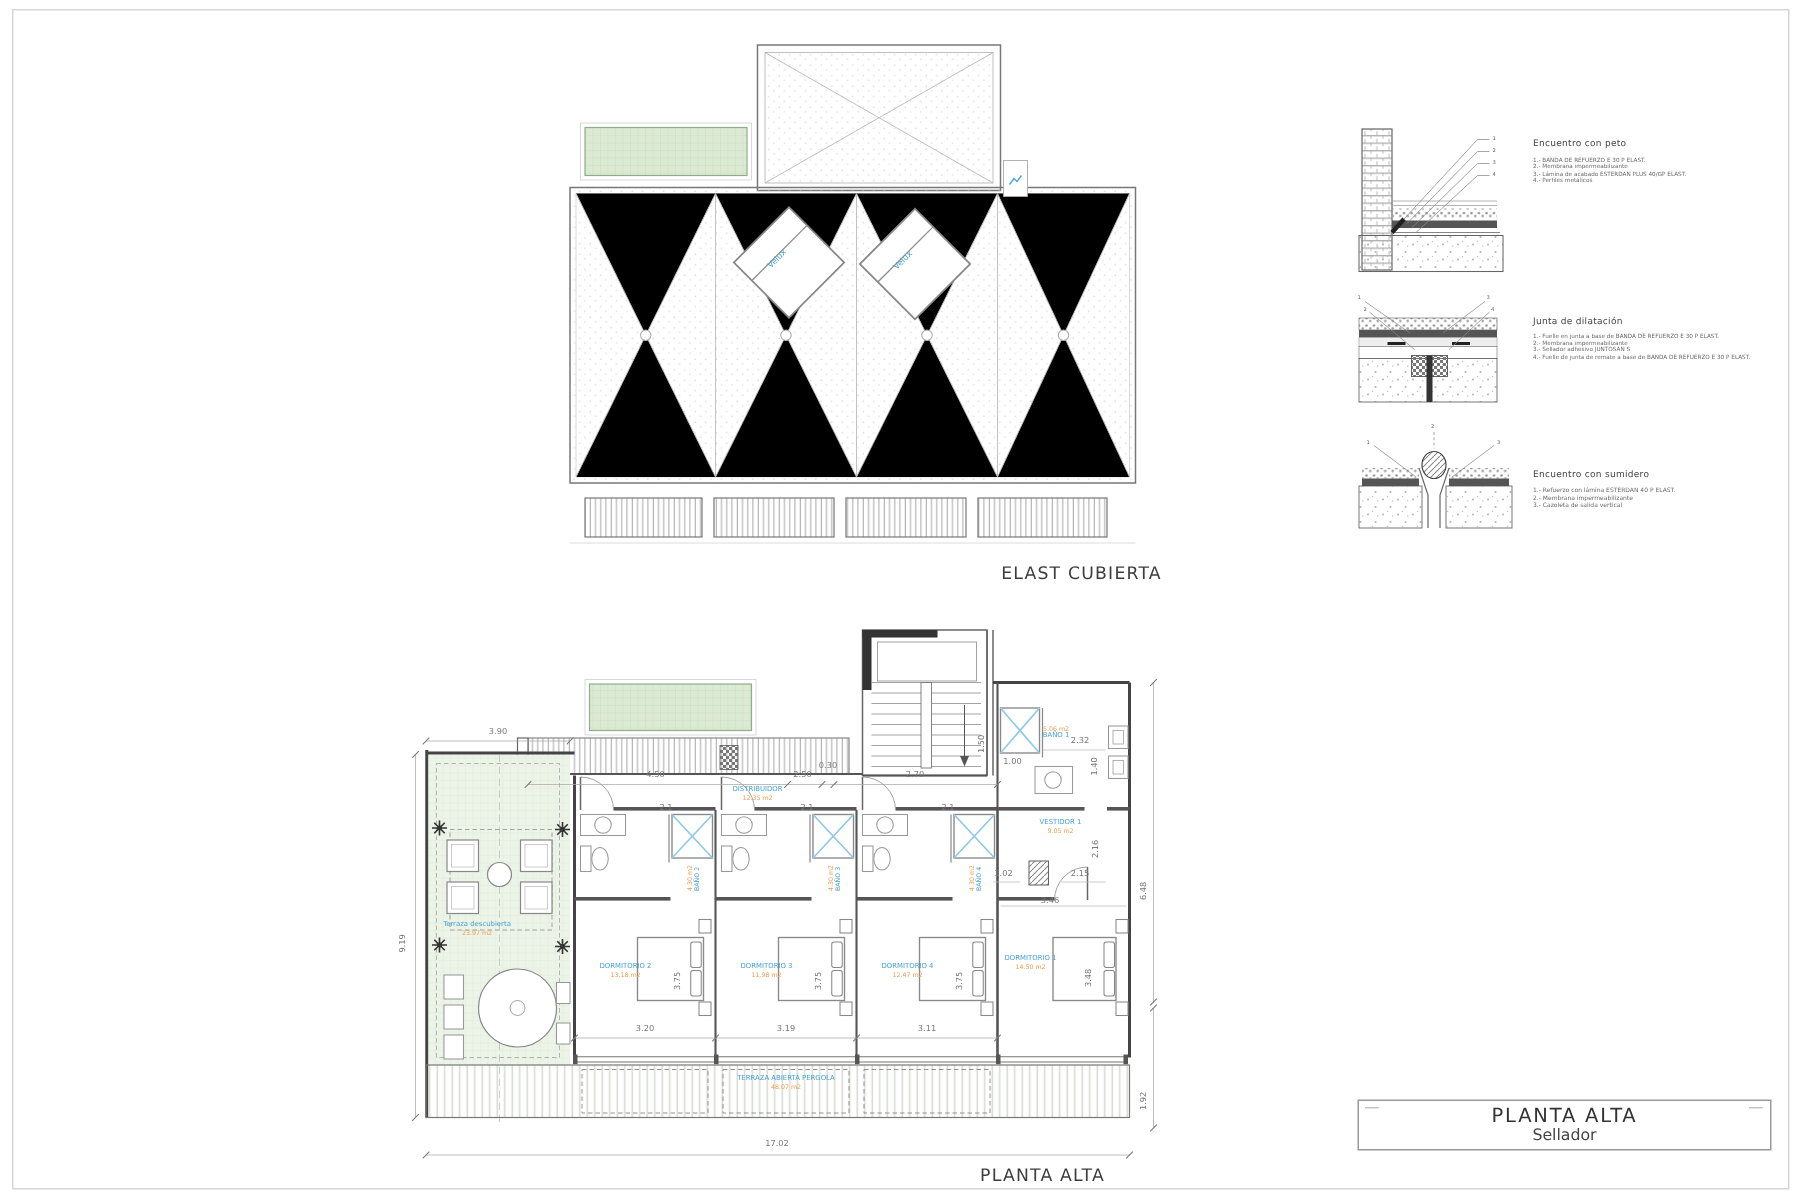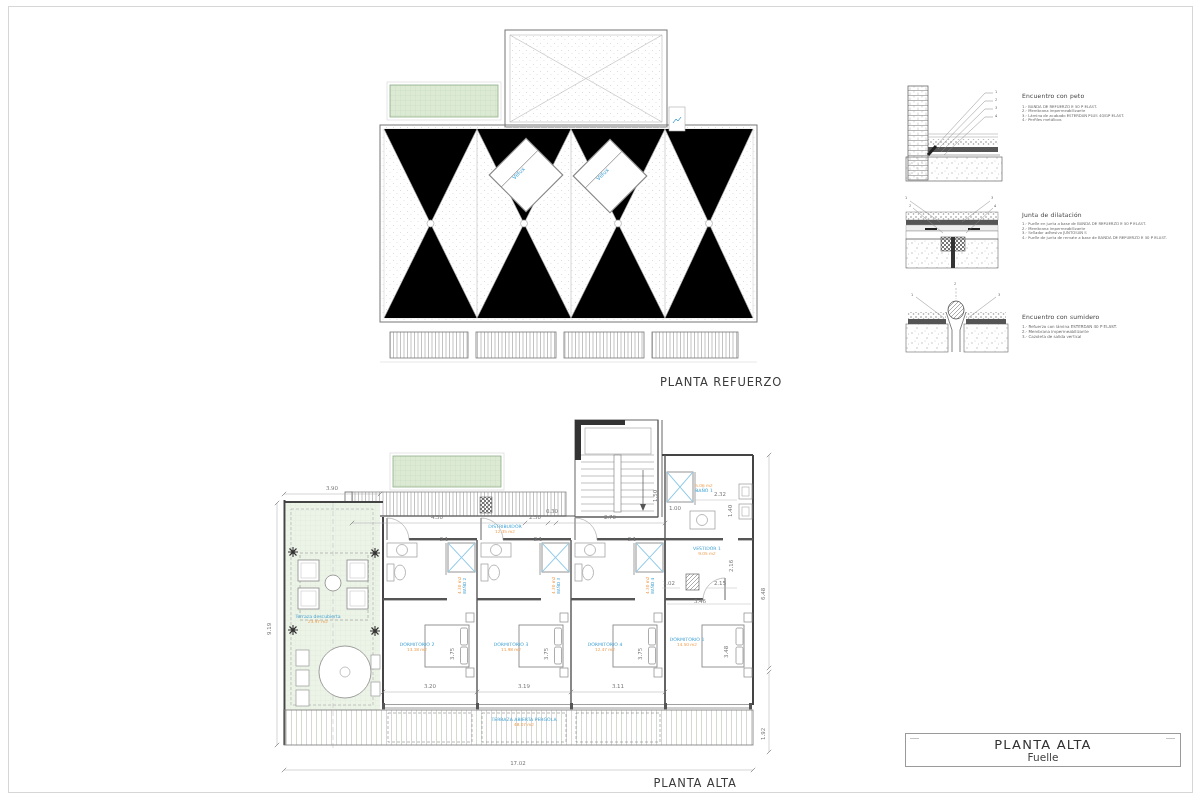--- a/index.html
+++ b/index.html
@@ -321,21 +321,21 @@
           <path d="M349.8,525.2L354.2,520.8 M522.8,525.2L527.2,520.8 M545.8,525.2L550.2,520.8 M553.8,525.2L558.2,520.8 M662.8,525.2L667.2,520.8"></path>
           <path d="M380.8,694.2L385.2,689.8 M474.8,694.2L479.2,689.8 M568.8,694.2L573.2,689.8 M662.8,694.2L667.2,689.8"></path>
           <path d="M281.8,772.2L286.2,767.8 M750.8,772.2L755.2,767.8"></path>
           <path d="M274.8,505.2L279.2,500.8 M274.8,747.2L279.2,742.8"></path>
           <path d="M766.8,457.2L771.2,452.8 M766.8,670.2L771.2,665.8 M766.8,674.2L771.2,669.8 M766.8,754.2L771.2,749.8"></path>
         </g>
       </g>
     </g>
   </svg>
 
-  <div class="t plan-title c" style="left:636px;top:375px;width:170px">PLANTA REFUERZO</div>
+  <div class="t plan-title c" style="left:636px;top:375px;width:170px">ELAST CUBIERTA</div>
   <div class="t plan-title c" style="left:630px;top:776px;width:130px">PLANTA ALTA</div>
 
   <div class="t velux rot45" style="left:511px;top:170px">Velux</div>
   <div class="t velux rot45" style="left:595px;top:171px">Velux</div>
 
   <div class="t dtitle" style="left:1022px;top:92px">Encuentro con peto</div>
   <div class="t" style="left:1022px;top:105px">
     <div class="note">1.- BANDA DE REFUERZO E 30 P ELAST.</div>
     <div class="note">2.- Membrana impermeabilizante</div>
     <div class="note">3.- Lámina de acabado ESTERDAN PLUS 40/GP ELAST.</div>
@@ -441,17 +441,17 @@
   <div class="t dim c" style="left:666px;top:505px;width:18px">1.00</div>
   <div class="t dim rot" style="left:727px;top:517px">1.40</div>
   <div class="t dim c" style="left:659px;top:580px;width:20px">1.02</div>
   <div class="t dim c" style="left:708px;top:580px;width:24px">2.15</div>
   <div class="t dim rot" style="left:728px;top:572px">2.16</div>
   <div class="t dim c" style="left:686px;top:598px;width:28px">3.46</div>
   <div class="t dim rot" style="left:723px;top:658px">3.48</div>
 
   <div id="titleblock">
     <div class="tb1">PLANTA ALTA</div>
-    <div class="tb2">Fuelle</div>
+    <div class="tb2">Sellador</div>
   </div>
   <div class="tbmark" style="left:910px;top:738px;width:9px"></div>
   <div class="tbmark" style="left:1166px;top:738px;width:9px"></div>
 </div>
 
 </body></html>

